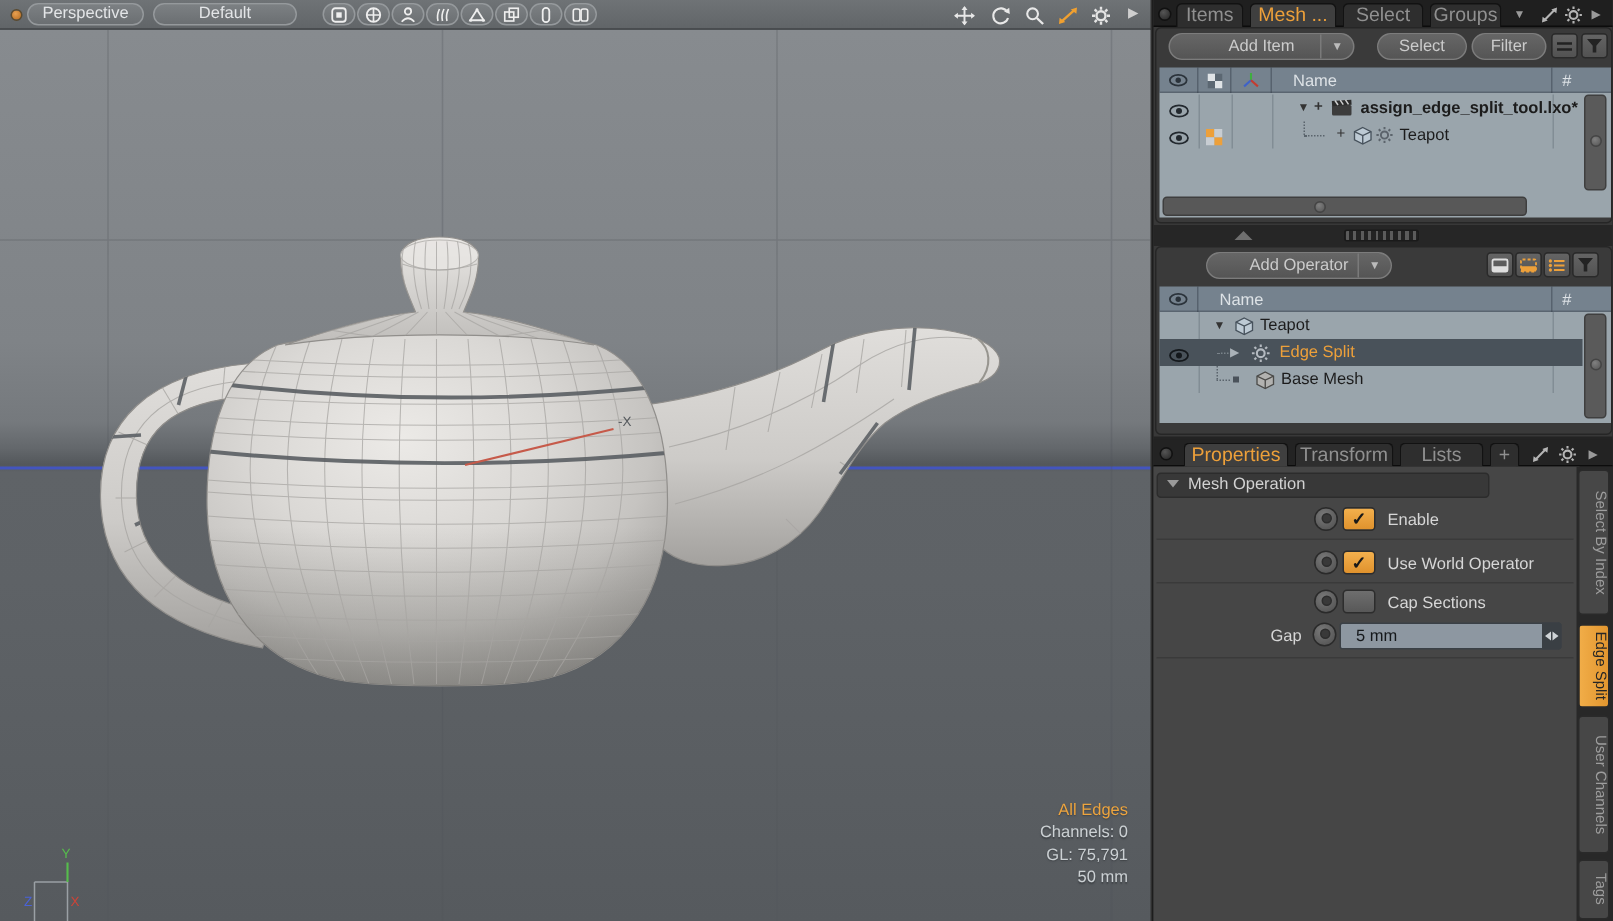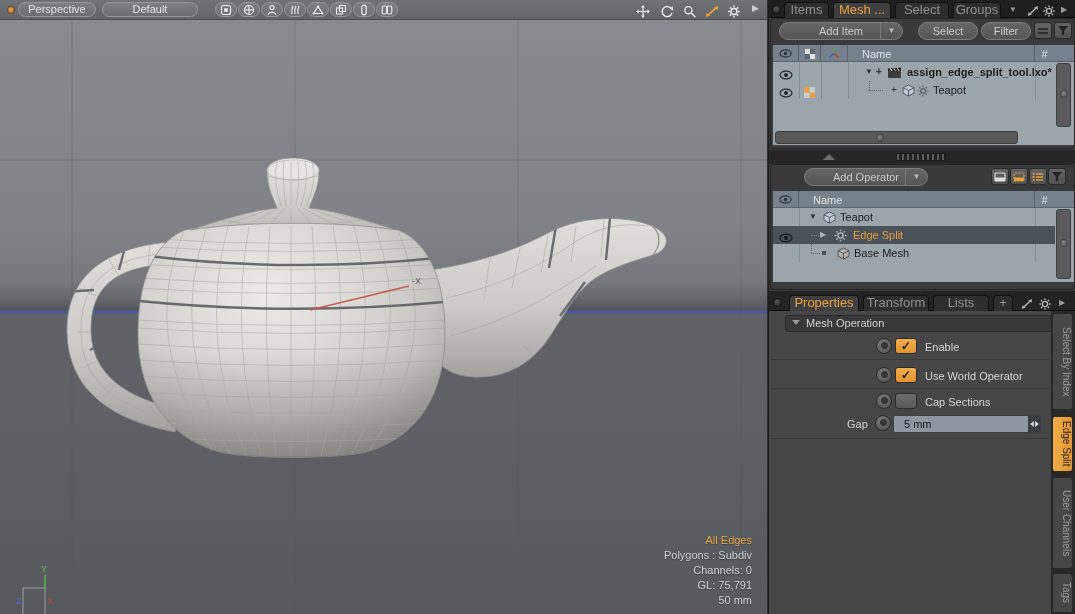--- a/index.html
+++ b/index.html
@@ -70,21 +70,21 @@
   .hscroll { position:absolute; height:13px; border-radius:3px; background:#585858;
     border:1px solid #3e3e3e; }
   .divider { position:absolute; left:0; width:307px; height:14px; background:#262626; }
   .thumbwheel { position:absolute; height:8px;
     background:repeating-linear-gradient(90deg,#5b5b5b 0 2px,#222 2px 5px);
     border:1px solid #1a1a1a; border-radius:2px; }
 
   
   .props { position:absolute; left:0; top:291px; width:307px; height:323px; background:#232323; }
   .propcontent { position:absolute; left:0; top:20px; width:284px; height:303px; background:#464646; }
-  .sechead { position:absolute; left:16px; top:4px; width:278px; height:17px; background:#383838;
+  .sechead { position:absolute; left:2px; top:4px; width:222px; height:17px; background:#383838;
     border:1px solid #2c2c2c; border-radius:3px; color:#d2d2d2; font-size:11px; line-height:15px; }
   .prow { position:absolute; left:2px; width:278px; border-bottom:1px solid #3a3a3a; }
   .plabel { position:absolute; color:#d6d6d6; font-size:11px; }
   .cbtn { position:absolute; width:16px; height:16px; border-radius:50%;
     background:radial-gradient(circle at 40% 33%,#7a7a7a,#4d4d4d); border:1px solid #2a2a2a; }
   .cbtn i { display:block; width:7px; height:7px; border-radius:50%; background:#393939;
     border:1px solid #2d2d2d; margin:3px auto; }
   .chk { position:absolute; width:22px; height:16px; border-radius:3px; text-align:center;
     font-size:12px; font-weight:bold; color:#191919; line-height:15px;
     background:linear-gradient(#f3b04d,#e0922d); border:1px solid #2d2d2d; }
@@ -356,21 +356,20 @@
           <path d="M23 28 L45 28 L45 58 M23 28 L23 58" fill="none" stroke="#9aa0a5" stroke-width="1"></path>
           <line x1="45" y1="28" x2="45" y2="15" stroke="#56bd4c" stroke-width="1.4"></line>
           <text x="41" y="12" font-size="9" fill="#56bd4c">Y</text>
           <text x="47" y="44" font-size="9" fill="#cc4438">X</text>
           <text x="16" y="44" font-size="9" fill="#4a62d8">Z</text>
         </g>
       </svg>
 
       <div class="vp-status">
         <div class="hl">All Edges</div>
-        <div>Polygons : Subdiv</div>
         <div>Channels: 0</div>
         <div>GL: 75,791</div>
         <div>50 mm</div>
       </div>
     </div>
   </div>
 
   <div class="rightpanel">
 
     <div class="tabbar" style="top:0;">

